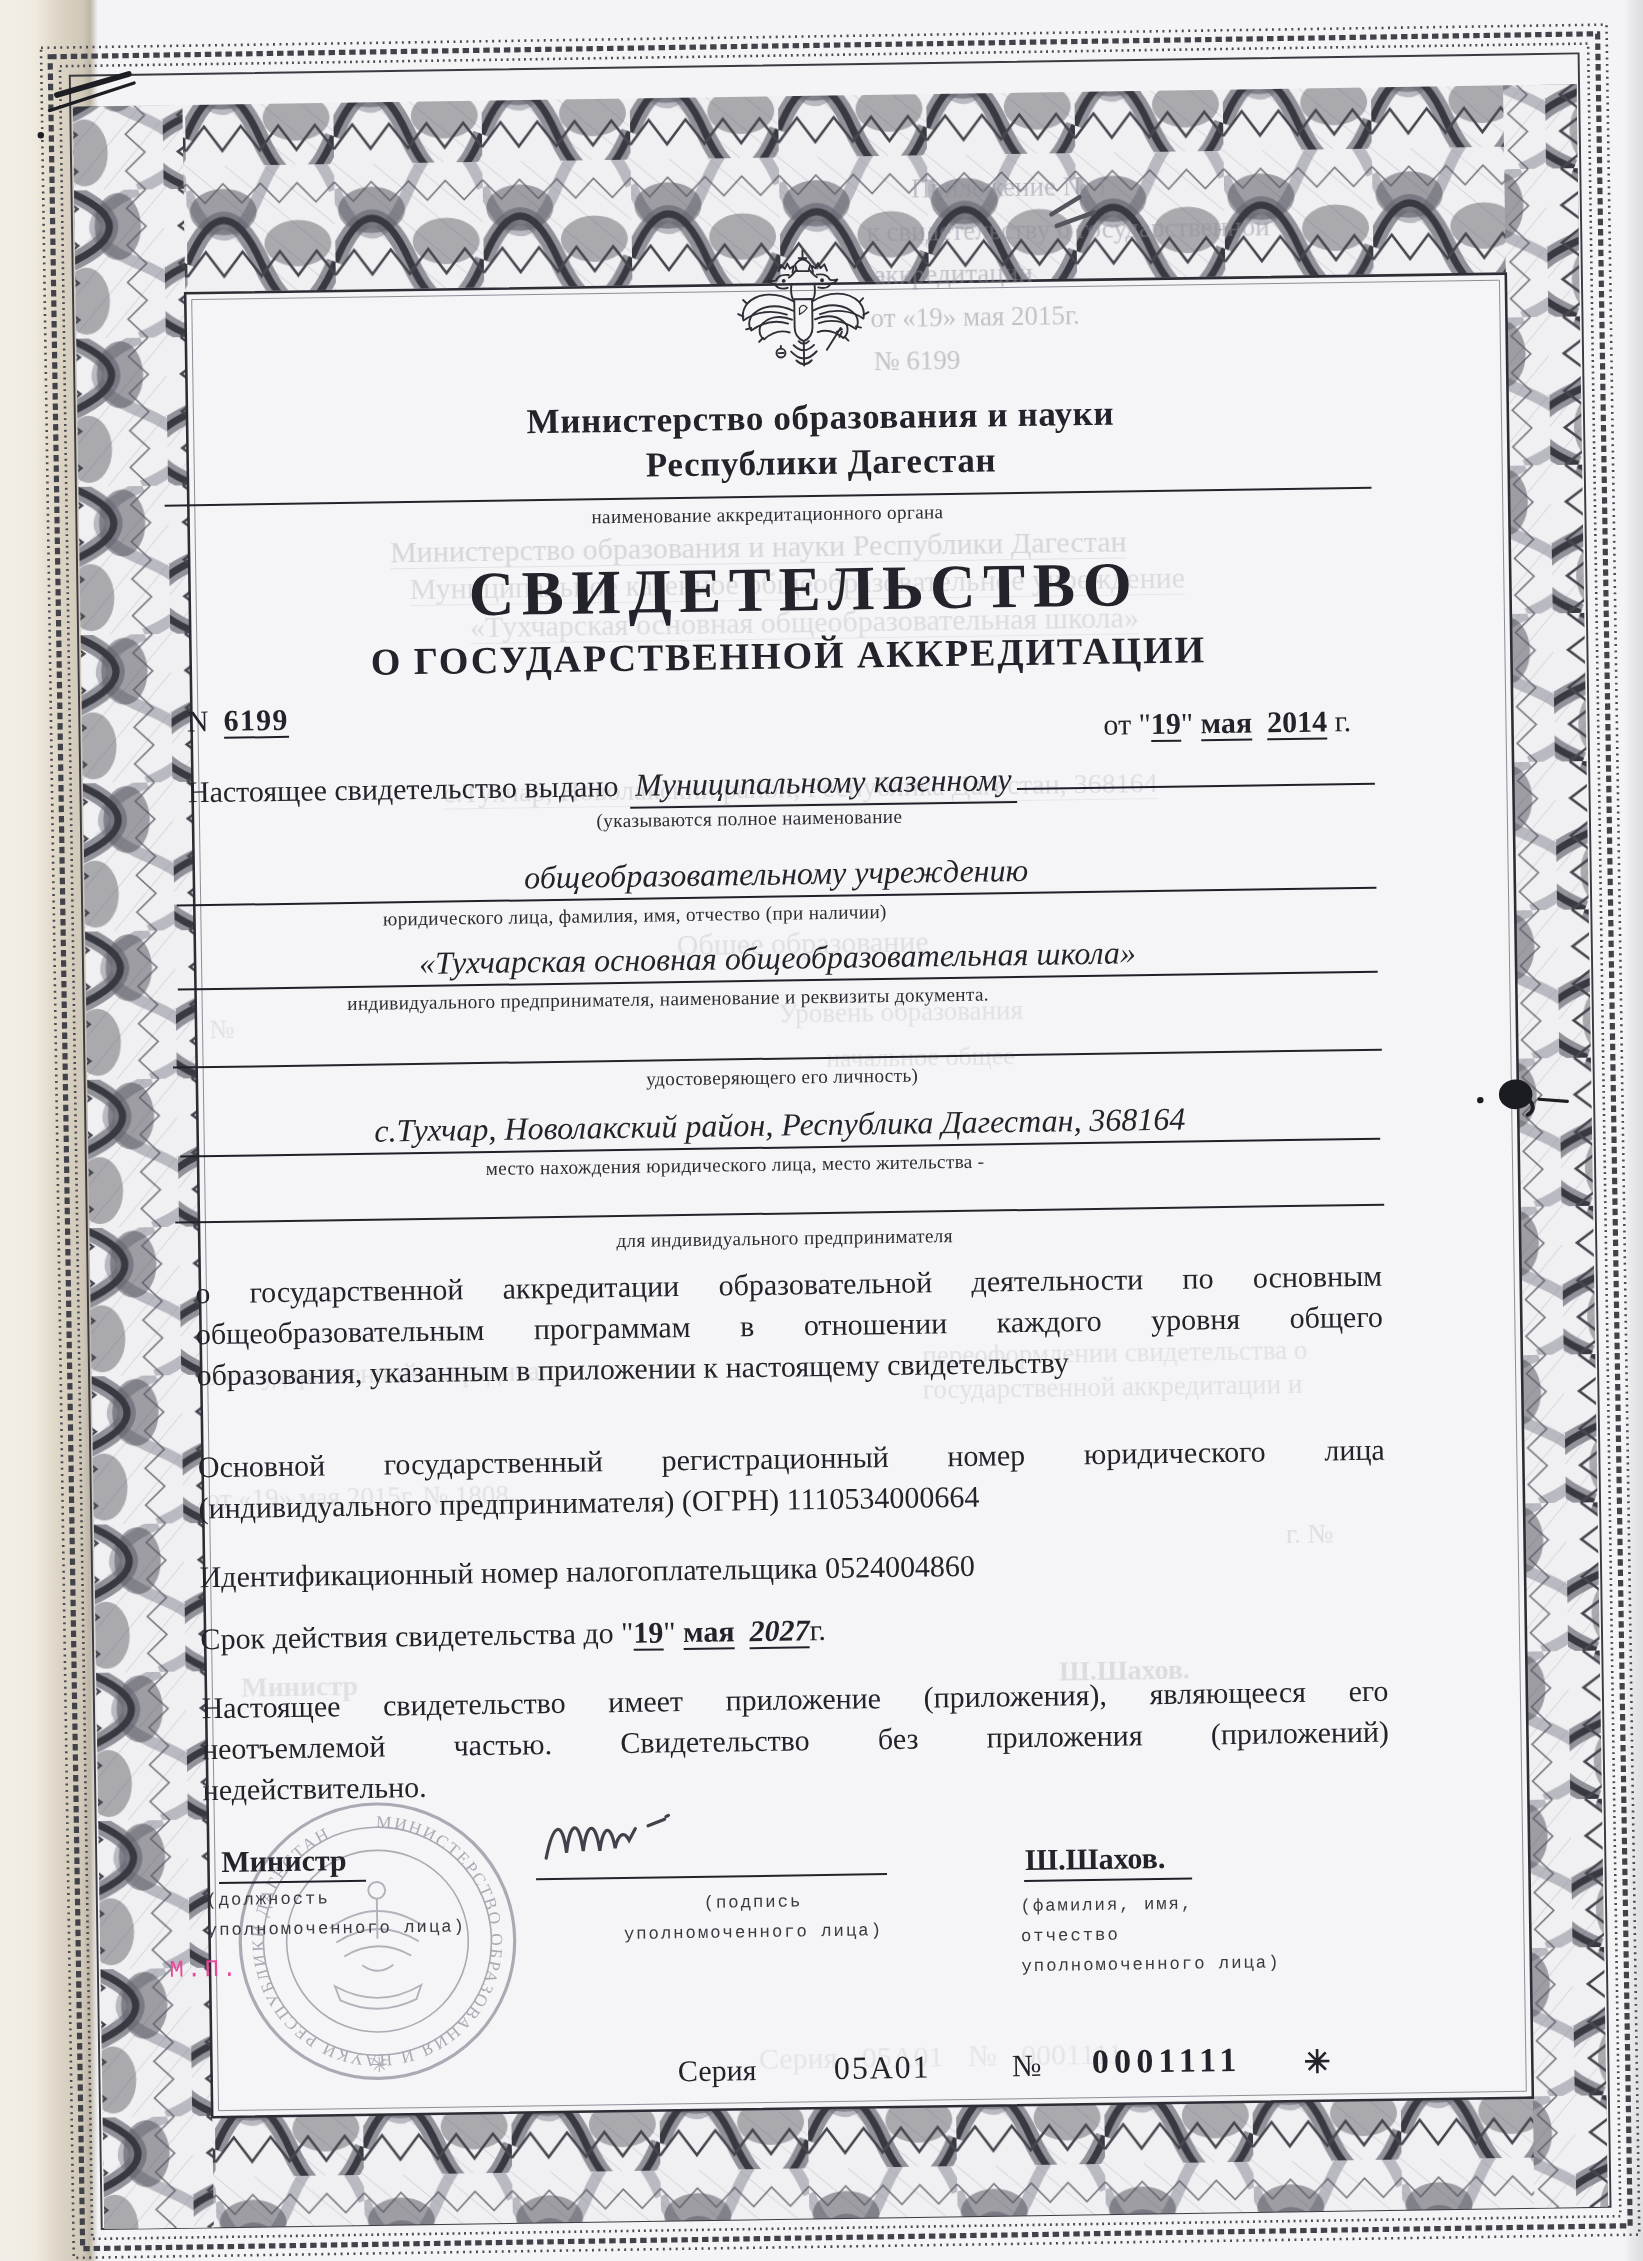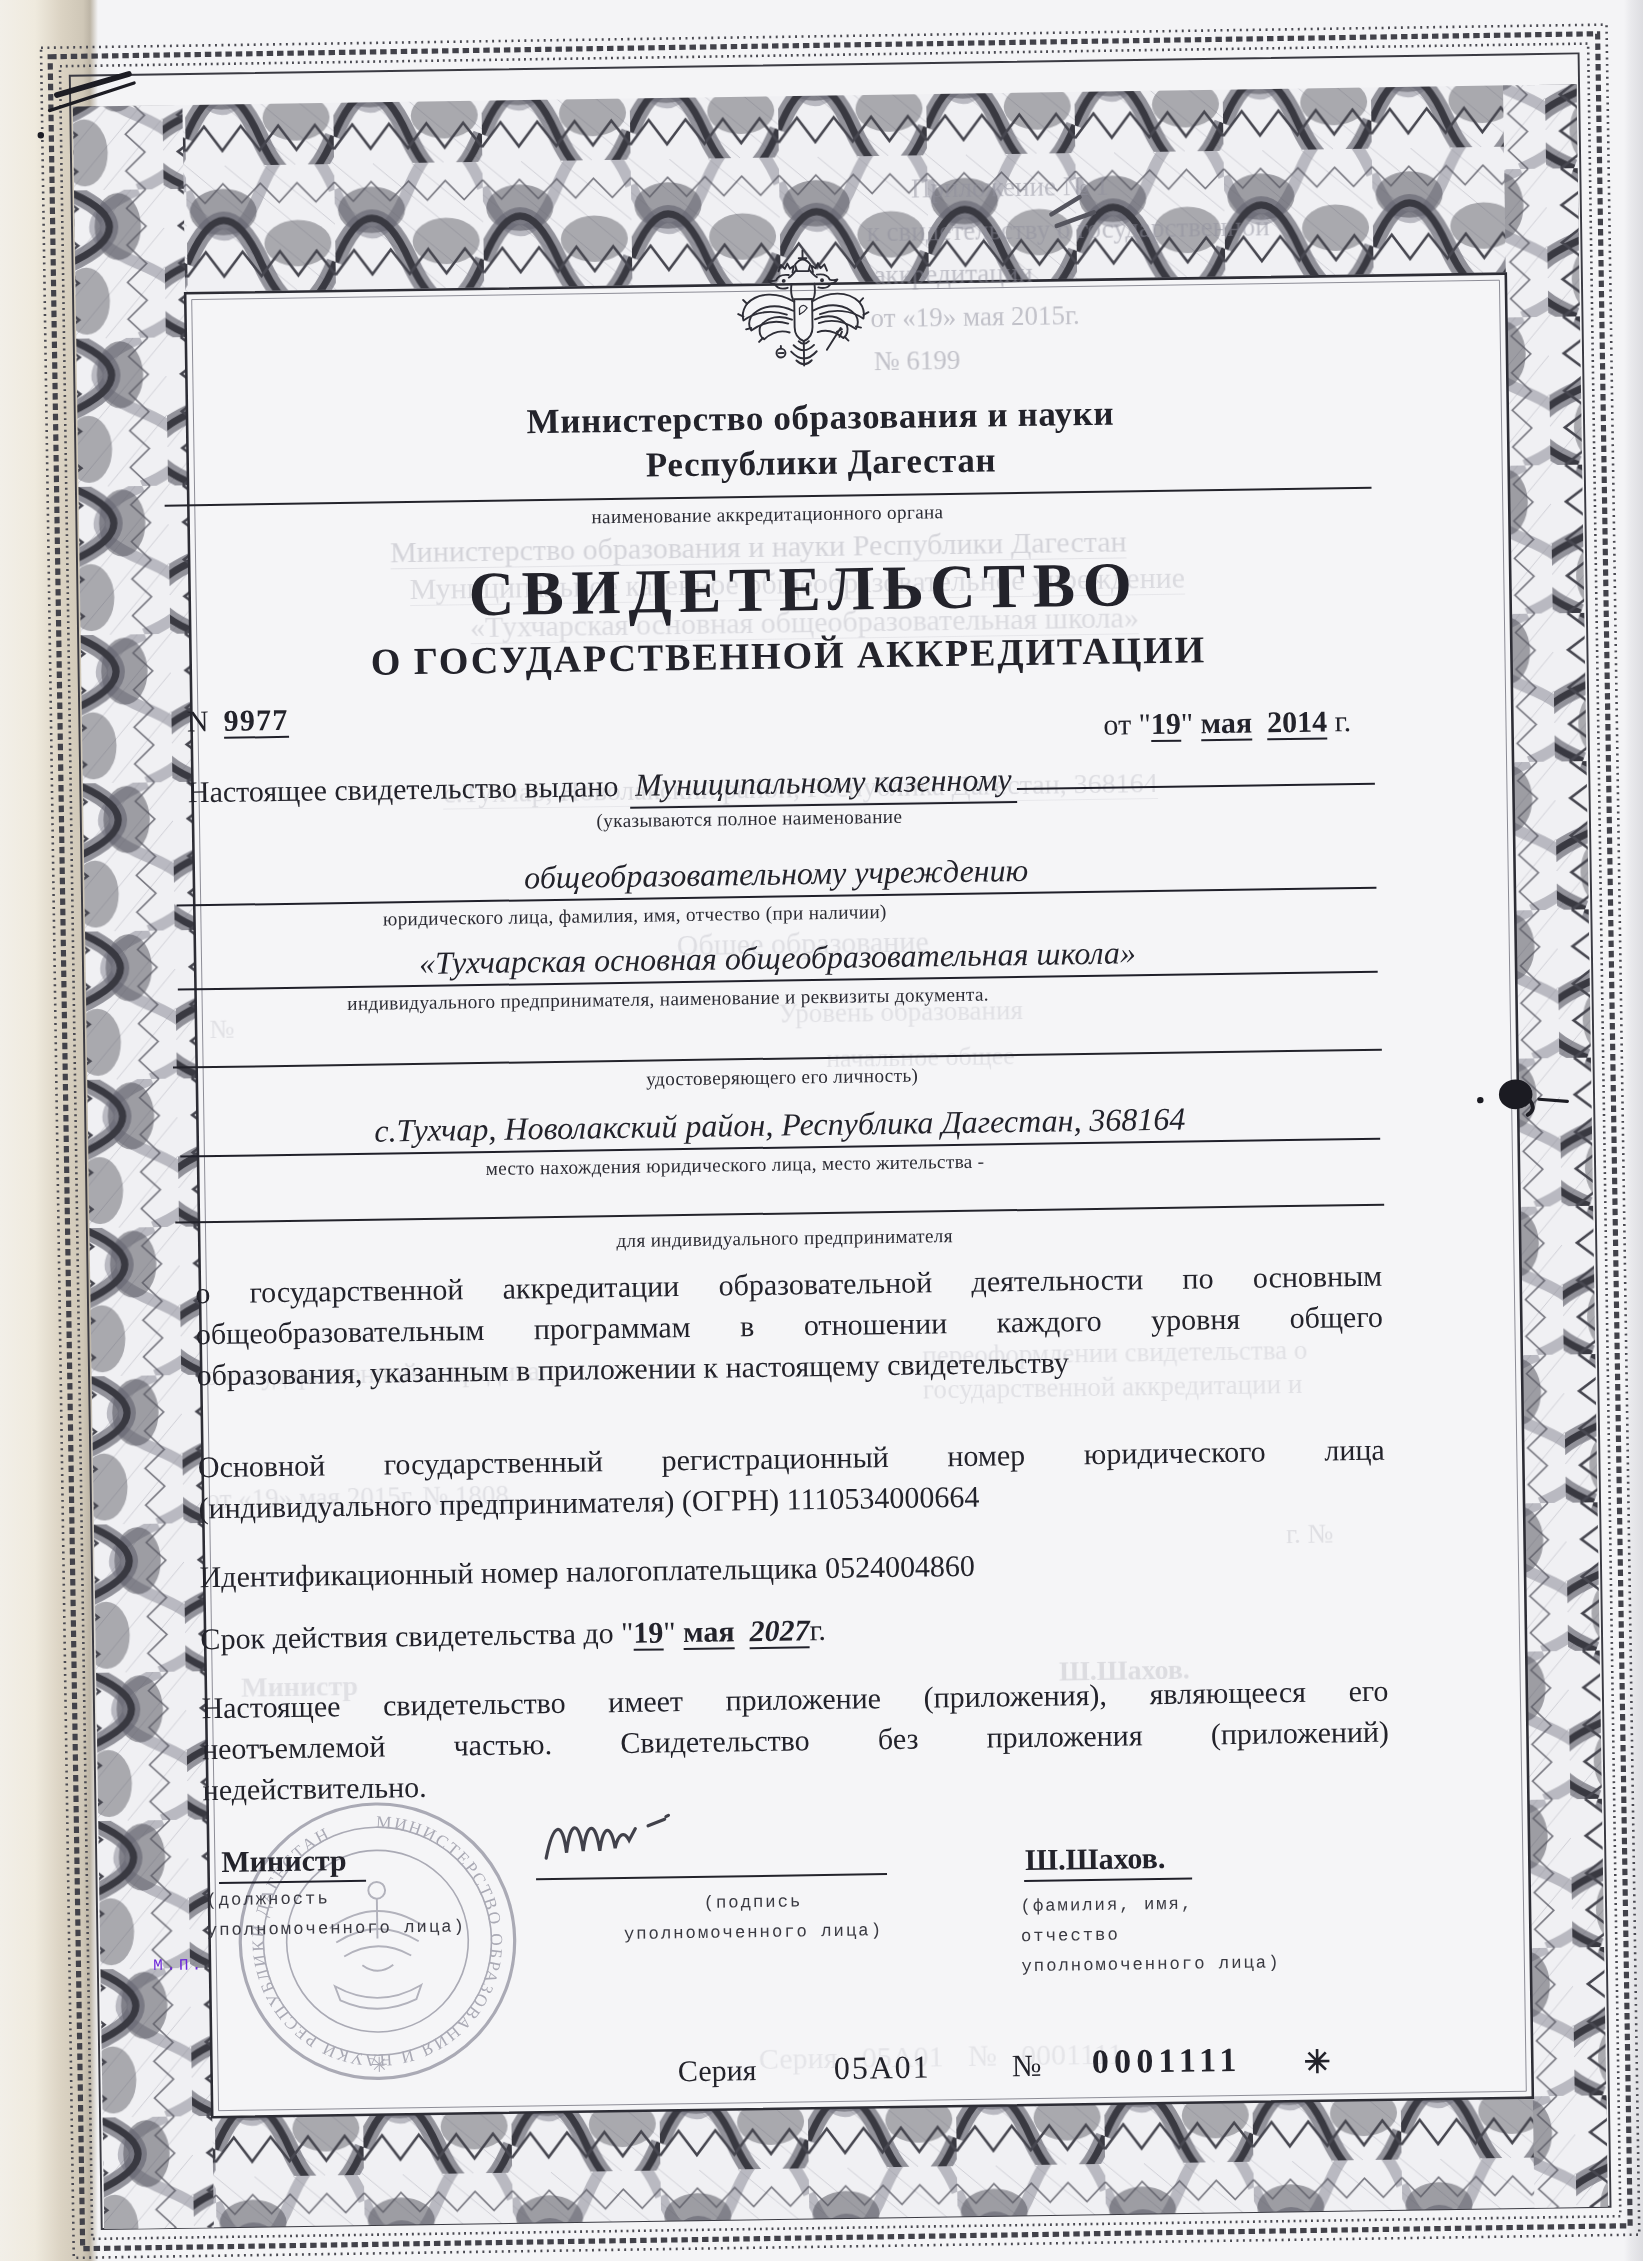--- a/index.html
+++ b/index.html
@@ -139,21 +139,21 @@
   <div class="abs head ctr" style="left:238px;top:398px;width:1186px;">Министерство образования и науки</div>
   <div class="abs head ctr" style="left:238px;top:443px;width:1186px;">Республики Дагестан</div>
   <div class="abs rule" style="left:174px;top:495px;width:1207px;"></div>
   <div class="abs cap ctr" style="left:174px;top:503px;width:1205px;">наименование аккредитационного органа</div>
 
   <div class="abs bigtitle ctr" style="left:219px;top:553px;width:1186px;">СВИДЕТЕЛЬСТВО</div>
   <div class="abs subtitle ctr" style="left:193px;top:633px;width:1205px;">О ГОСУДАРСТВЕННОЙ АККРЕДИТАЦИИ</div>
 
   <div class="abs ser" style="left:193px;top:695px;font-size:30px;">
     <span>N</span>&nbsp;
-    <span class="b u" style="letter-spacing:1.3px;">9977</span>
+    <span class="b u" style="letter-spacing:1.3px;">6199</span>
   </div>
   <div class="abs ser" style="right:287px;top:712px;font-size:30px;white-space:nowrap;">
     <span>от</span>
     <span>"</span><span class="b u">19</span><span>"</span>
     <span class="b u">мая</span>&nbsp;
     <span class="b u">2014</span>
     <span>г.</span>
   </div>
 
   <div class="abs" style="left:193px;top:757px;width:1187px;display:flex;align-items:baseline;">
@@ -223,21 +223,21 @@
       <path d="M155 208 q74 -52 148 0 M165 230 q64 -40 128 0 M177 252 q52 -30 104 0"></path>
       <path d="M205 266 q24 18 48 0"></path>
       <path d="M162 298 q67 38 134 0 l-8 22 q-59 28 -118 0 z"></path>
     </g>
   </svg>
 
   <div class="abs ser b" style="left:208px;top:1836px;font-size:30px;">
     <span class="u" style="padding:0 19.3px 3.9px 2.6px;">Министр</span>
   </div>
   <div class="abs mono sig-cap" style="left:195px;top:1877px;width:271px;font-size:17.4px;letter-spacing:1.9px;color:#3a3a42;">(должность уполномоченного лица)</div>
-  <div class="abs mono" style="left:141px;top:1947px;font-size:16px;letter-spacing:3.2px;color:#6d28d9;">М.П.</div>
+  <div class="abs mono" style="left:157px;top:1947px;font-size:24px;letter-spacing:3.2px;color:#ec4899;">М.П.</div>
 
   <svg class="abs" style="left:523px;top:1804px;" width="245" height="64" viewBox="0 0 380 100">
     <g stroke="#2e2e38" fill="none" stroke-width="5" stroke-linecap="round" opacity=".9">
       <path d="M18 78 C30 22 44 18 50 70 C56 20 70 18 76 68 C82 22 96 20 102 68 C108 26 120 26 126 64 C131 42 140 36 148 52 L158 34"></path>
       <path d="M178 30 l26 -10"></path>
       <path d="M206 16 l4 -2"></path>
     </g>
   </svg>
   <div class="abs rule" style="left:525px;top:1874px;width:351px;"></div>
   <div class="abs mono sig-cap ctr" style="left:603px;top:1887px;width:277px;font-size:17.4px;letter-spacing:1.9px;color:#3a3a42;">(подпись уполномоченного лица)</div>

